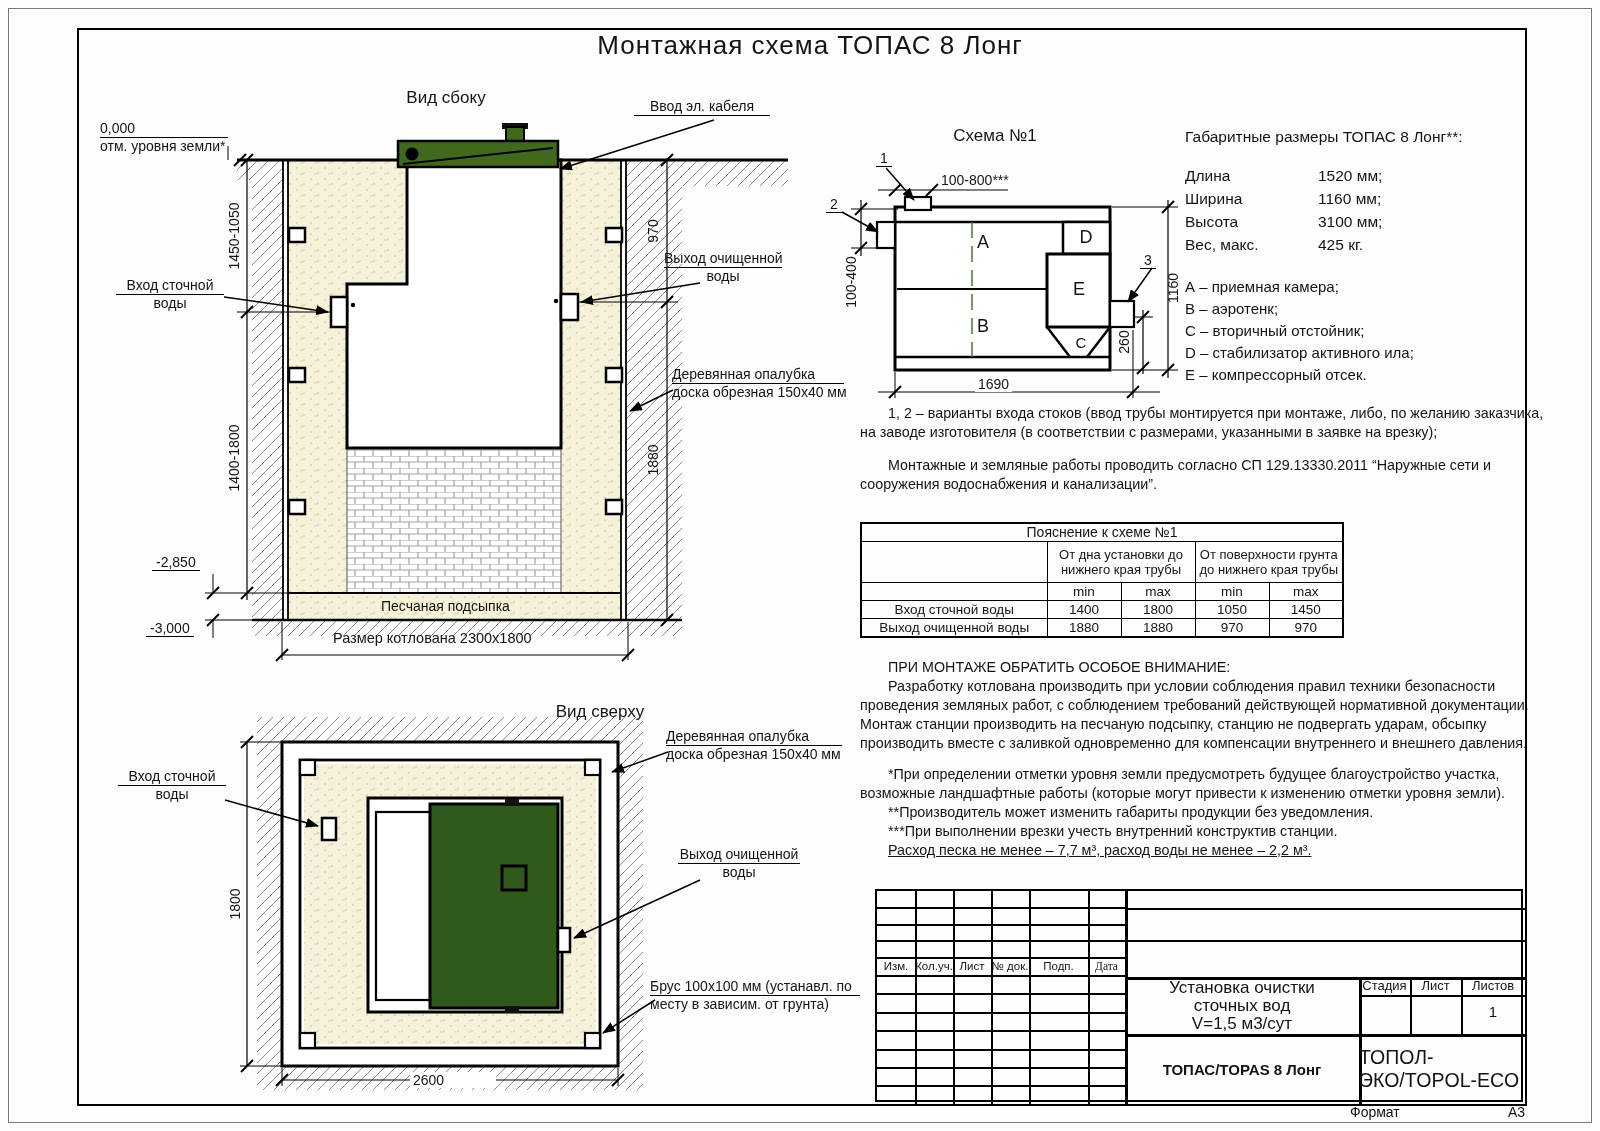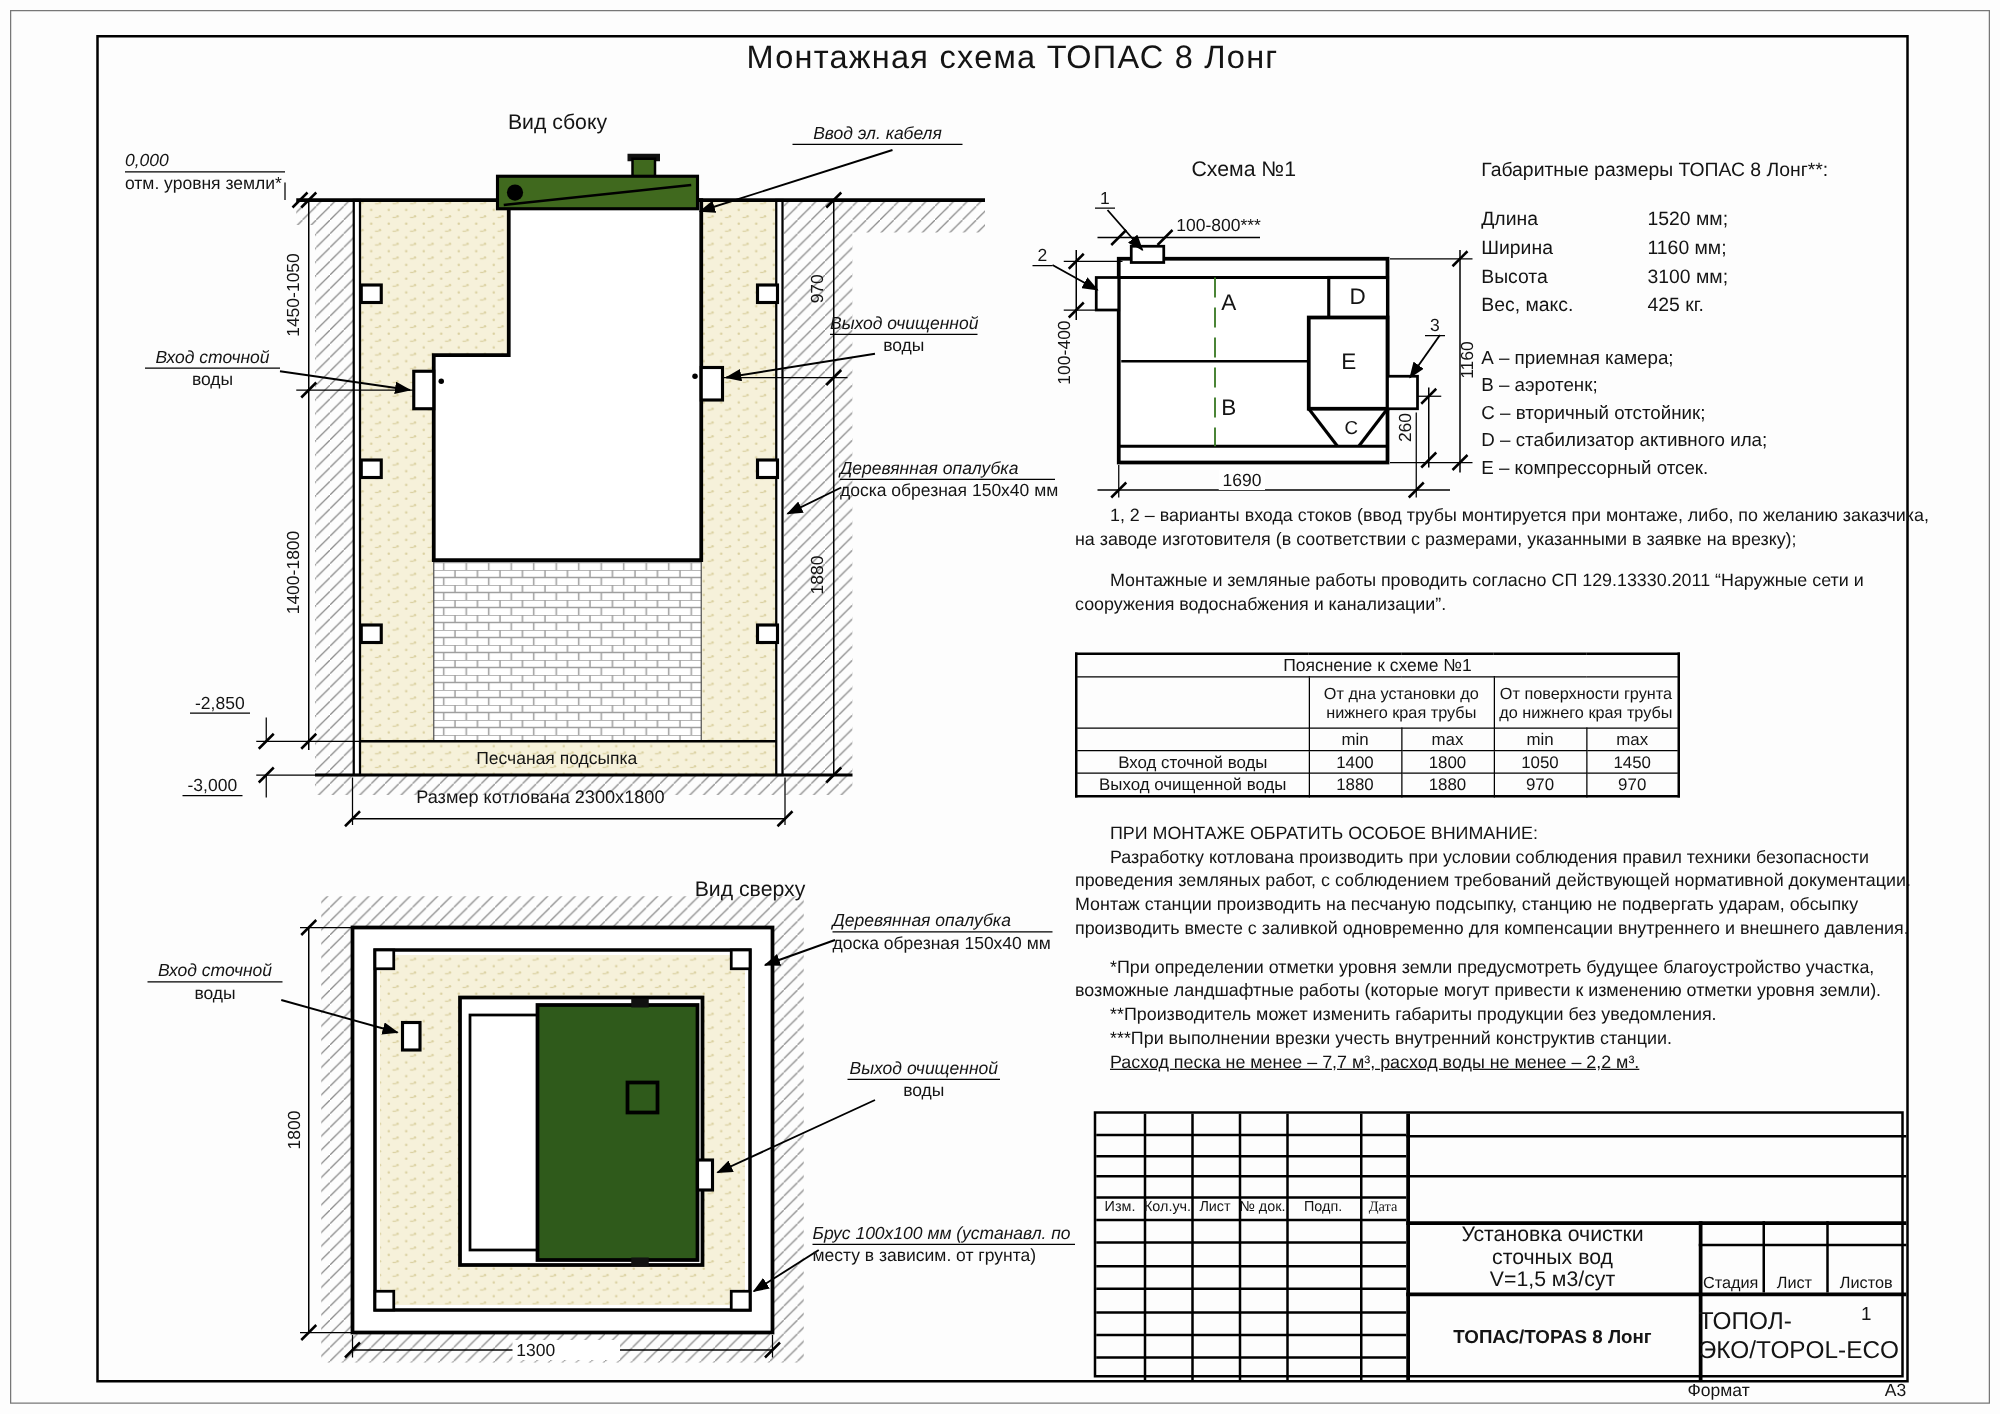--- a/index.html
+++ b/index.html
@@ -2,21 +2,21 @@
 <html><head>
 <meta charset="utf-8">
 <style>
   html,body{margin:0;padding:0;width:1600px;height:1131px;background:#fdfdfd;overflow:hidden;
     font-family:"Liberation Sans",sans-serif;color:#141414;}
   .outer-border{position:absolute;left:8px;top:8px;width:1582px;height:1113px;border:1px solid #777;}
   .frame{position:absolute;left:77px;top:28px;width:1446px;height:1074px;border:2.5px solid #000;}
   svg.overlay{position:absolute;left:0;top:0;}
   .lbl{position:absolute;font-size:14px;line-height:17px;text-align:center;white-space:nowrap;}
   .lbl span{display:block;}
-  .shelf{border-bottom:1.6px solid #000;font-style:italic;}
+  .shelf{border-bottom:1.6px solid #000;}
   .left{text-align:left;}
   .vlbl{position:absolute;font-size:14px;text-align:center;white-space:nowrap;transform:rotate(-90deg);}
   .dimtag{position:absolute;font-size:14px;text-align:left;background:#fff;padding:0 3px;white-space:nowrap;}
   .h-title{position:absolute;left:500px;top:30px;width:620px;text-align:center;font-size:26px;letter-spacing:1px;}
   .view-title{position:absolute;font-size:17px;text-align:center;white-space:nowrap;}
   .mark{position:absolute;font-size:14px;border-bottom:1.6px solid #000;padding:0 4px;}
   .comp{position:absolute;font-size:18px;text-align:center;width:26px;}
   
   .specs{position:absolute;left:1185px;top:128px;width:350px;font-size:15.5px;}
   .specs .hd{margin-bottom:18px;}
@@ -33,21 +33,21 @@
   .att{position:absolute;left:860px;top:658px;width:692px;font-size:14.3px;line-height:19px;}
   .att p{margin:0;text-indent:28px;}
   .att p.gap{margin-top:12px;}
   .att .consume{text-decoration:underline;}
   
   .stamp{position:absolute;left:875px;top:889px;width:648px;height:213px;border:2.5px solid #000;box-sizing:border-box;}
   .stamp .vline,.stamp .hline{position:absolute;background:#000;}
   .stamp .cell-lbl{position:absolute;font-size:11.5px;text-align:center;line-height:18px;}
   .doc-title{position:absolute;left:248px;top:86px;width:234px;height:57px;display:flex;flex-direction:column;
      align-items:center;justify-content:center;font-size:17px;line-height:18px;}
-  .sub-hd{position:absolute;font-size:13px;text-align:center;line-height:18px;margin-top:40px;}
+  .sub-hd{position:absolute;font-size:13px;text-align:center;line-height:18px;}
   .product{position:absolute;left:248px;top:143px;width:234px;height:70px;display:flex;align-items:center;justify-content:center;font-size:15px;font-weight:bold;}
   .company{position:absolute;left:482px;top:143px;width:166px;height:70px;display:flex;align-items:center;justify-content:center;font-size:19.5px;}
   .format{position:absolute;left:1350px;top:1104px;width:175px;display:flex;justify-content:space-between;font-size:14px;}
 </style>
 </head>
 <body>
 
 <div class="outer-border"></div>
 <div class="frame"></div>
 
@@ -281,21 +281,21 @@
 </div>
 <div class="lbl" style="left:678px;top:846px;width:122px;">
   <span class="shelf">Выход очищенной</span>
   <span>воды</span>
 </div>
 <div class="lbl left" style="left:650px;top:978px;width:210px;">
   <span class="shelf">Брус 100х100 мм (устанавл. по</span>
   <span>месту в зависим. от грунта)</span>
 </div>
 <div class="vlbl" style="left:195px;top:896px;width:80px;">1800</div>
-<div class="dimtag" style="left:410px;top:1072px;width:80px;">1300</div>
+<div class="dimtag" style="left:410px;top:1072px;width:80px;">2600</div>
 
 <div class="view-title" style="left:935px;top:126px;width:120px;">Схема №1</div>
 <div class="mark" style="left:876px;top:150px;">1</div>
 <div class="mark" style="left:826px;top:196px;">2</div>
 <div class="mark" style="left:1140px;top:252px;">3</div>
 <div class="comp" style="left:970px;top:232px;">А</div>
 <div class="comp" style="left:970px;top:316px;">В</div>
 <div class="comp" style="left:1068px;top:334px;font-size:15px;">С</div>
 <div class="comp" style="left:1073px;top:227px;">D</div>
 <div class="comp" style="left:1066px;top:279px;">Е</div>

